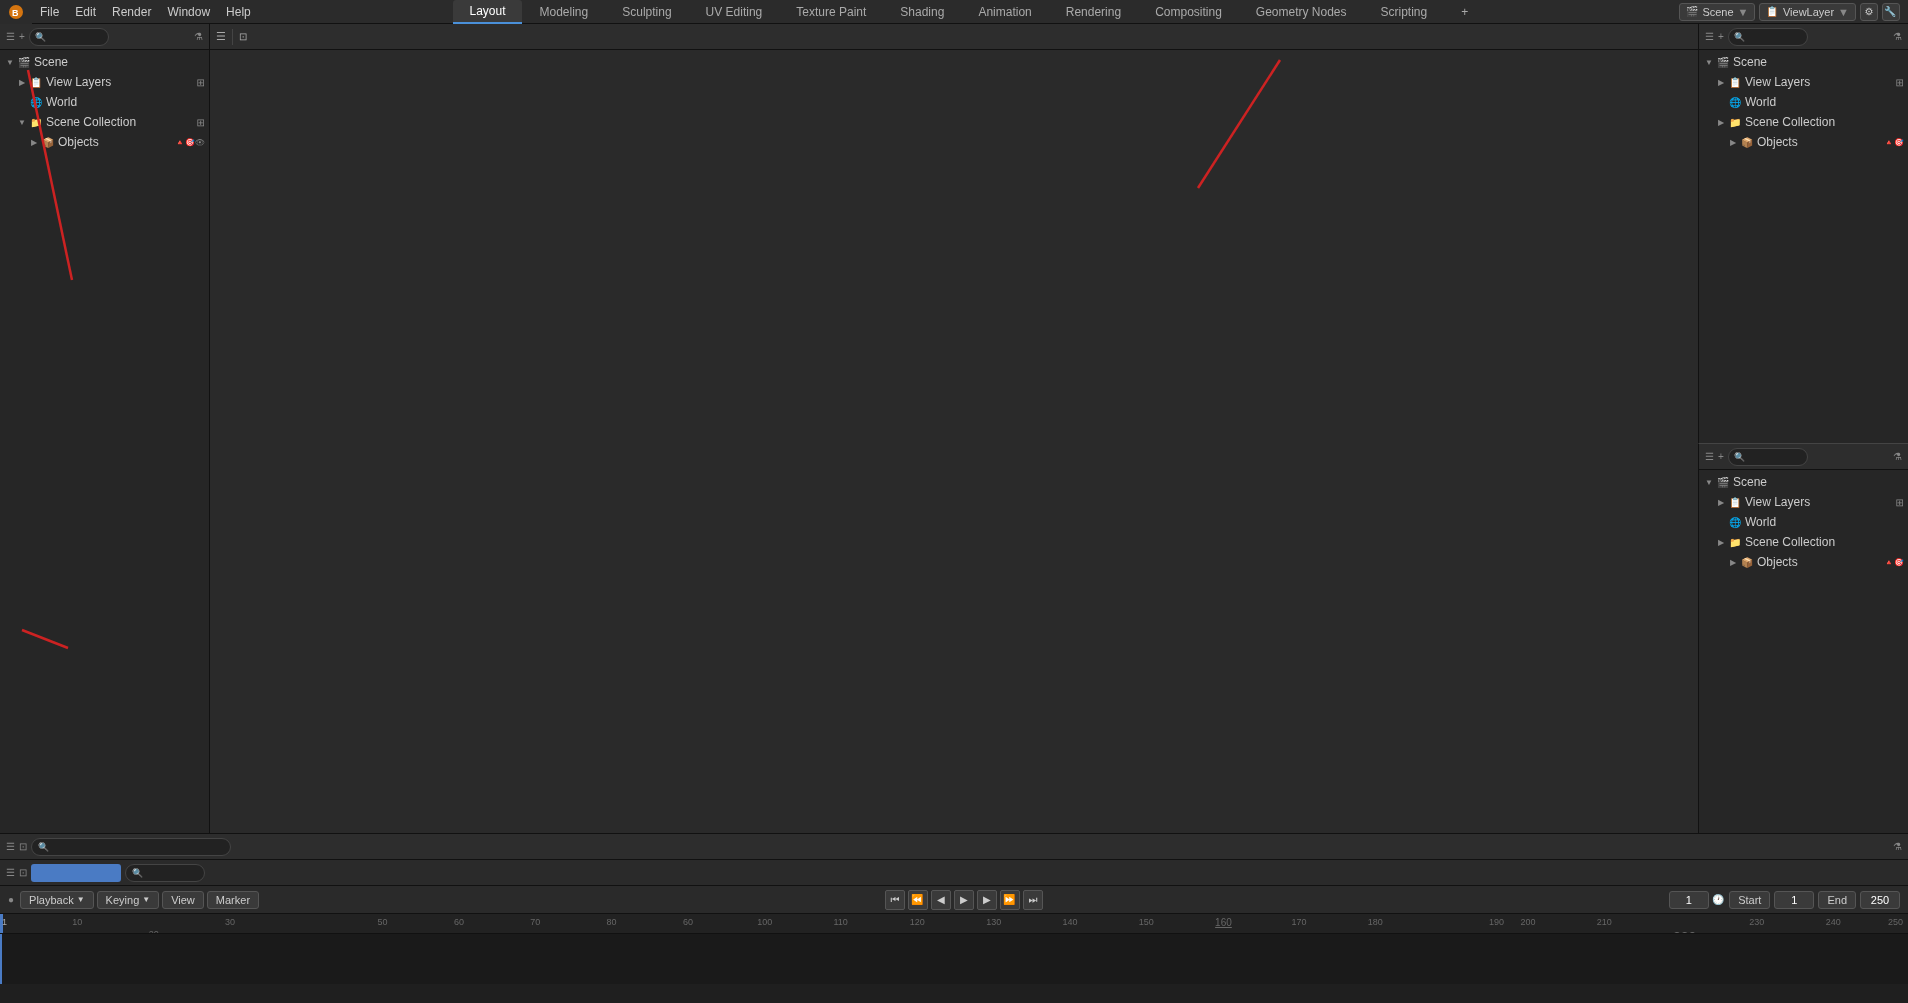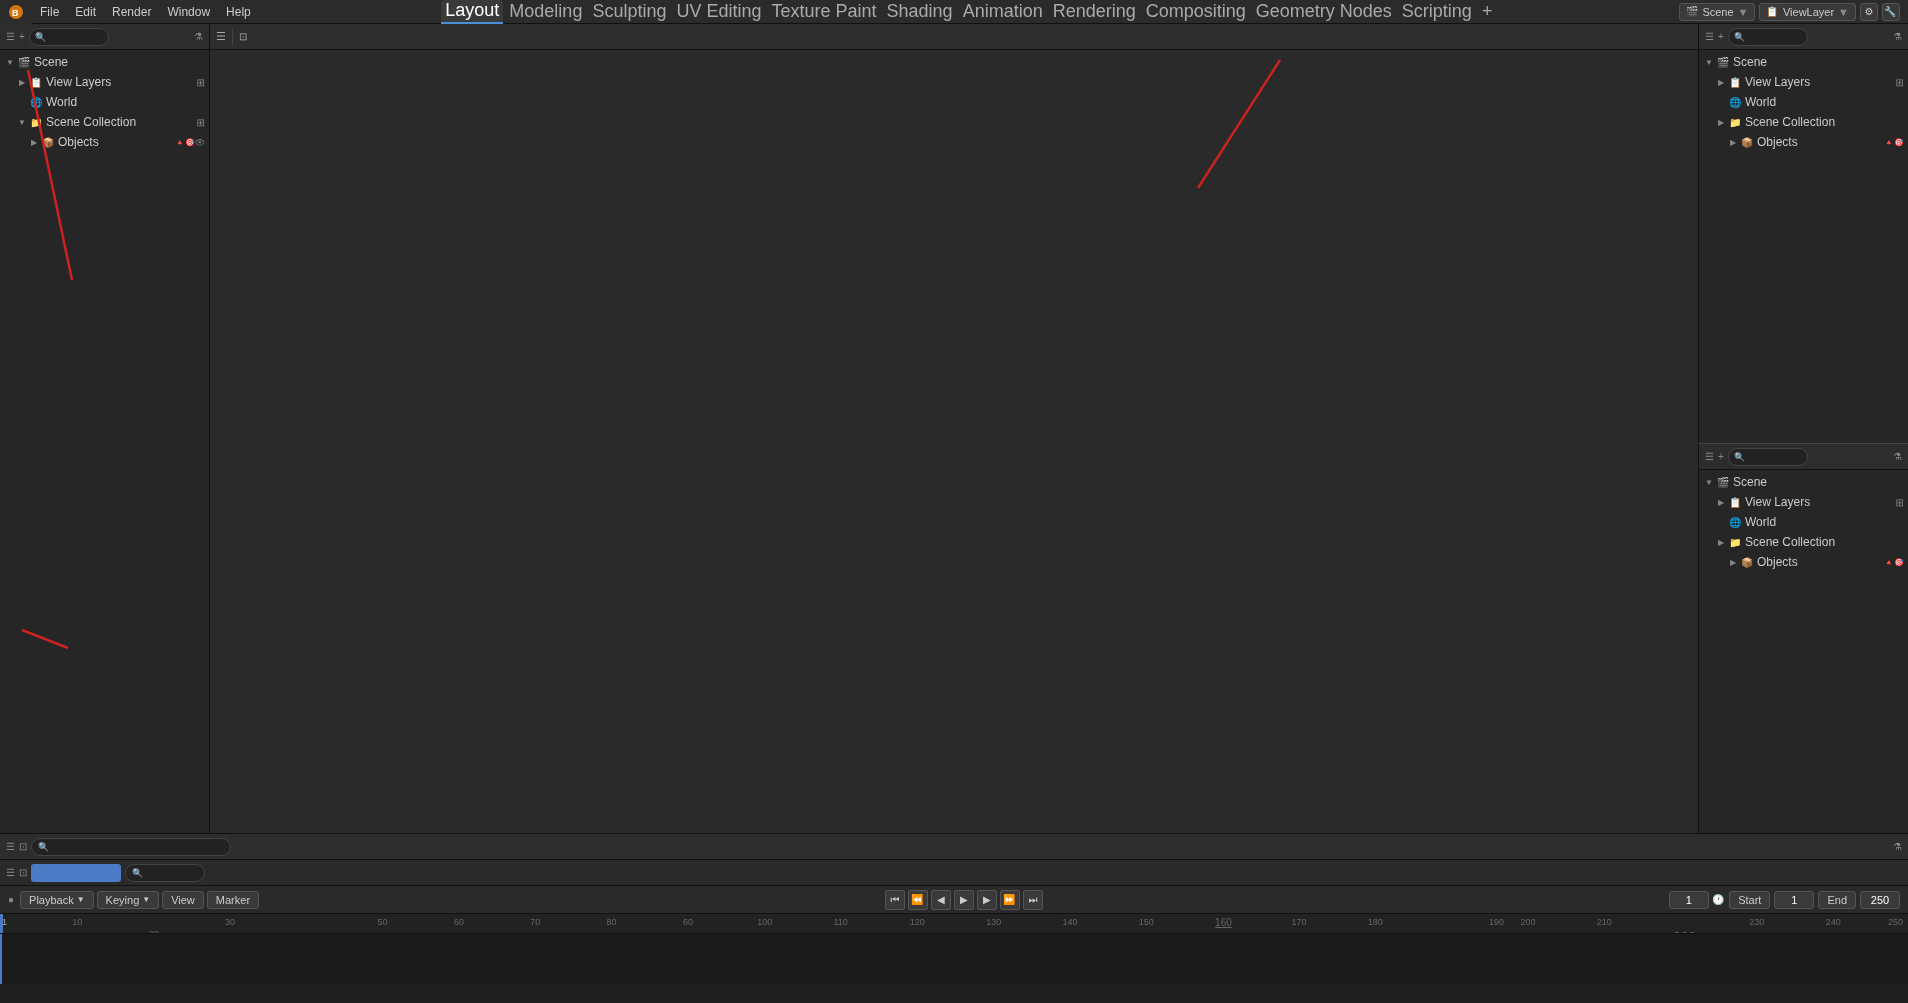--- a/index.html
+++ b/index.html
@@ -44,27 +44,27 @@
     }
 
     .top-tabs {
       display: flex;
       align-items: center;
       flex: 1;
       justify-content: center;
       gap: 2px;
     }
     .top-tab {
-      padding: 3px 4px;
+      padding: 3px 16px;
       height: 24px;
       display: flex;
       align-items: center;
       cursor: pointer;
       color: #aaa;
-      font-size: 18px;
+      font-size: 12px;
       border-radius: 3px 3px 0 0;
       background: transparent;
     }
     .top-tab.active {
       background: #3a3a3a;
       color: #fff;
       border-bottom: 2px solid #4a90d9;
     }
 
     .header-right {

